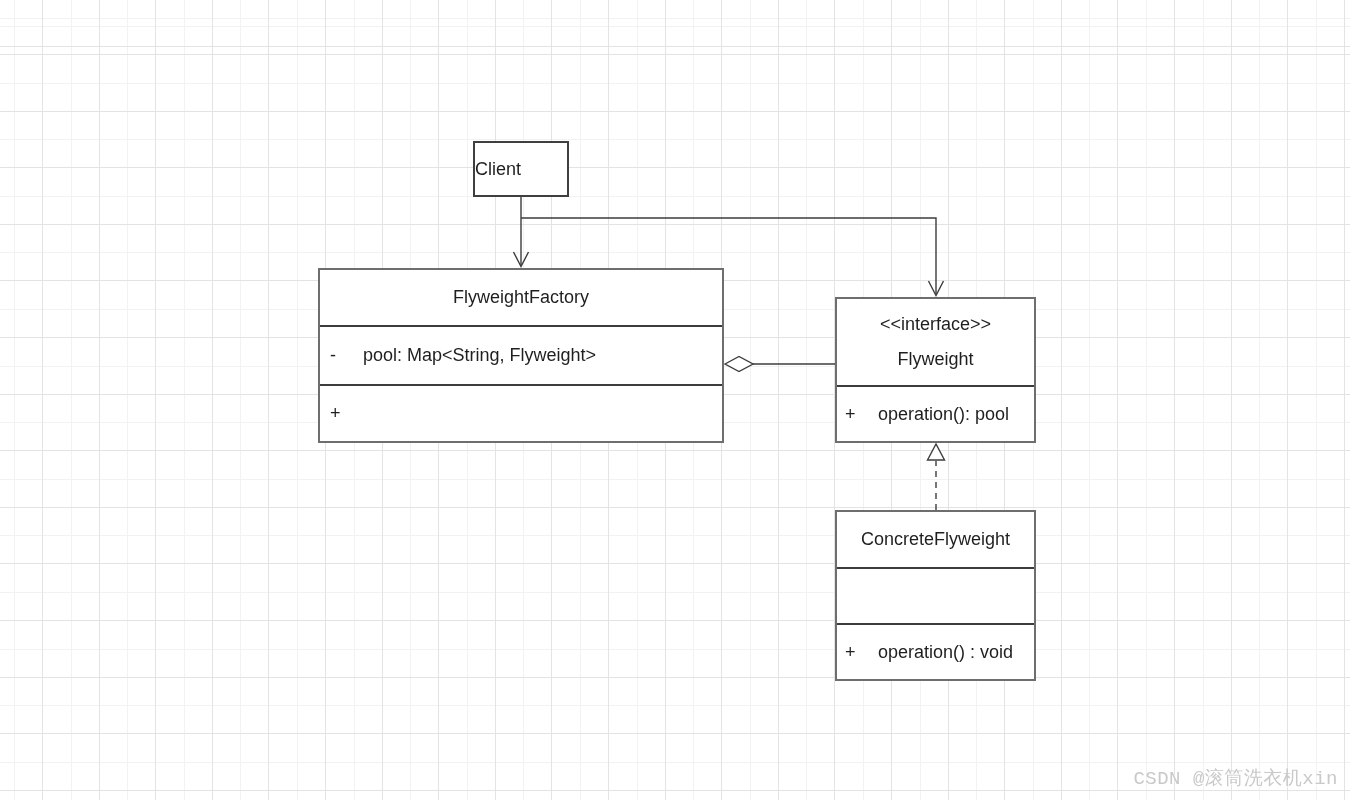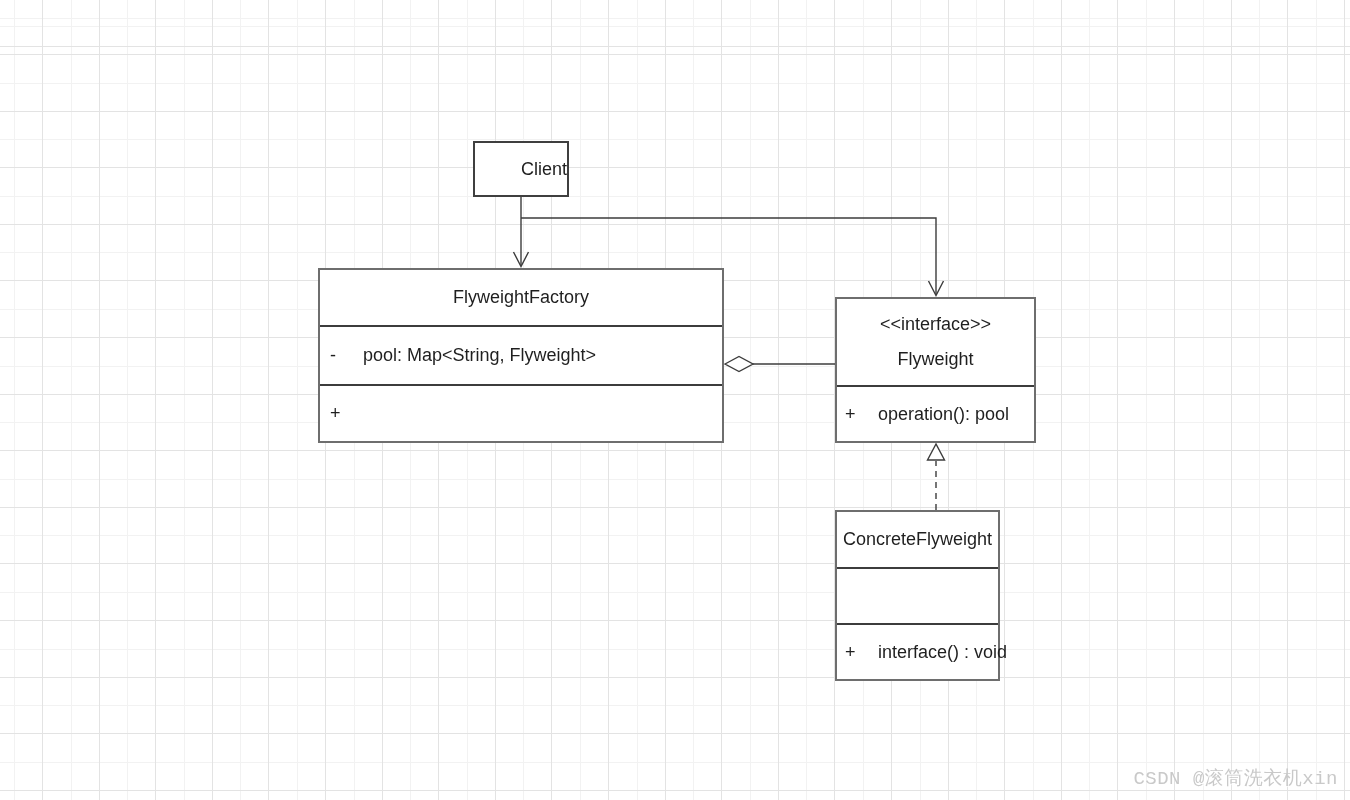--- a/index.html
+++ b/index.html
@@ -52,21 +52,21 @@
     width: 14px;
     flex: 0 0 14px;
   }
   .member .mtext { padding-left: 19px; white-space: nowrap; }
   .simplebox {
     position: absolute;
     background: #ffffff;
     border: 2px solid #3f3f3f;
     display: flex;
     align-items: center;
-    justify-content: flex-end;
+    justify-content: flex-start;
     font-size: 18px;
     color: #1f1f1f;
   }
   .watermark {
     position: absolute;
     right: 12px;
     bottom: 9px;
     font-size: 19px;
     color: #c9c9c9;
     text-shadow: 1px 1px 0 #ffffff;
@@ -131,28 +131,28 @@
       </div>
     </div>
     <div class="uml-row" style="height:56px;">
       <div class="member" style="padding-left:8px;">
         <span class="vis">+</span>
         <span class="mtext">operation(): pool</span>
       </div>
     </div>
   </div>
 
-  <div class="umlbox" style="left:835px; top:510px; width:165px; height:171px;">
+  <div class="umlbox" style="left:835px; top:510px; width:201px; height:171px;">
     <div style="height:55px;">
       <div class="uml-title">ConcreteFlyweight</div>
     </div>
     <div class="uml-row" style="height:56px;"></div>
     <div class="uml-row" style="height:56px;">
       <div class="member" style="padding-left:8px;">
         <span class="vis">+</span>
-        <span class="mtext">interface() : void</span>
+        <span class="mtext">operation() : void</span>
       </div>
     </div>
   </div>
 
   <div class="watermark">CSDN @滚筒洗衣机xin</div>
 
 </div>
 
 </body></html>

